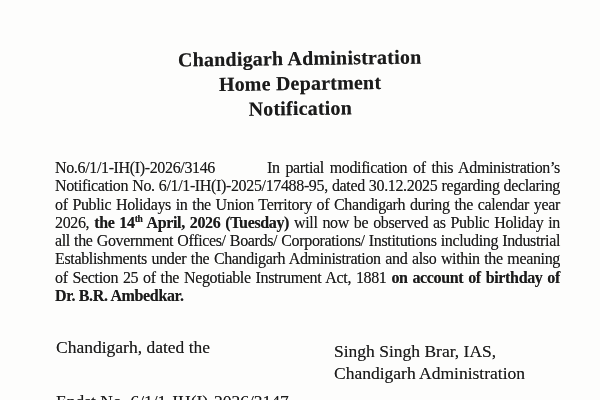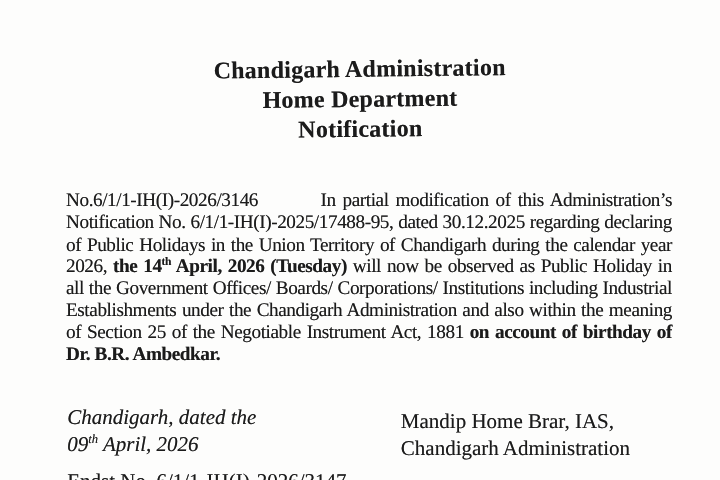--- a/index.html
+++ b/index.html
@@ -27,21 +27,21 @@
     position:absolute; top:143px; left:55px; width:505px;
     font-size:16px; line-height:18.3px;
     text-align:justify; text-align-last:left;
     letter-spacing:-0.35px; hyphens:none;
   }
   .para b, .signoff b { font-weight:bold; }
   .refgap { display:inline-block; width:52px; }
   sup { font-size:0.6em; vertical-align:super; line-height:0; }
   .signoff-left {
     position:absolute; top:336px; left:56px;
-    font-size:17.5px; line-height:22.5px;font-style:italic;
+    font-size:17.5px; line-height:22.5px;
   }
   .signoff-right {
     position:absolute; top:341px; left:334px;
     font-size:17.5px; line-height:21.5px;
   }
   .footer {
     position:absolute; top:391px; left:56px;
     font-size:17.5px; white-space:nowrap;
   }
 </style>
@@ -54,23 +54,22 @@
     <div>Chandigarh Administration</div>
     <div>Home Department</div>
     <div>Notification</div>
   </div>
 
 
   <p class="para"><span>No.6/1/1-IH(I)-2026/3146</span><span class="refgap"></span><span>In partial modification of this Administration’s Notification No. 6/1/1-IH(I)-2025/17488-95, dated 30.12.2025 regarding declaring of Public Holidays in the Union Territory of Chandigarh during the calendar year 2026, </span><b><span>the 14</span><sup>th</sup><span> April, 2026 (Tuesday)</span></b><span> will now be observed as Public Holiday in all the Government Offices/ Boards/ Corporations/ Institutions including Industrial Establishments under the Chandigarh Administration and also within the meaning of Section 25 of the Negotiable Instrument Act, 1881 </span><b>on account of birthday of Dr. B.R. Ambedkar.</b></p>
 
   <div class="signoff signoff-left">
     <div>Chandigarh, dated the</div>
-    <div><span>09</span><sup>th</sup><span> April, 2026</span></div>
   </div>
 
   <div class="signoff signoff-right">
-    <div>Mandip Home Brar, IAS,</div>
+    <div>Singh Singh Brar, IAS,</div>
     <div>Chandigarh Administration</div>
   </div>
 
   <div class="footer">Endst No. 6/1/1-IH(I)-2026/3147</div>
 
 </div>
 
 </body></html>

